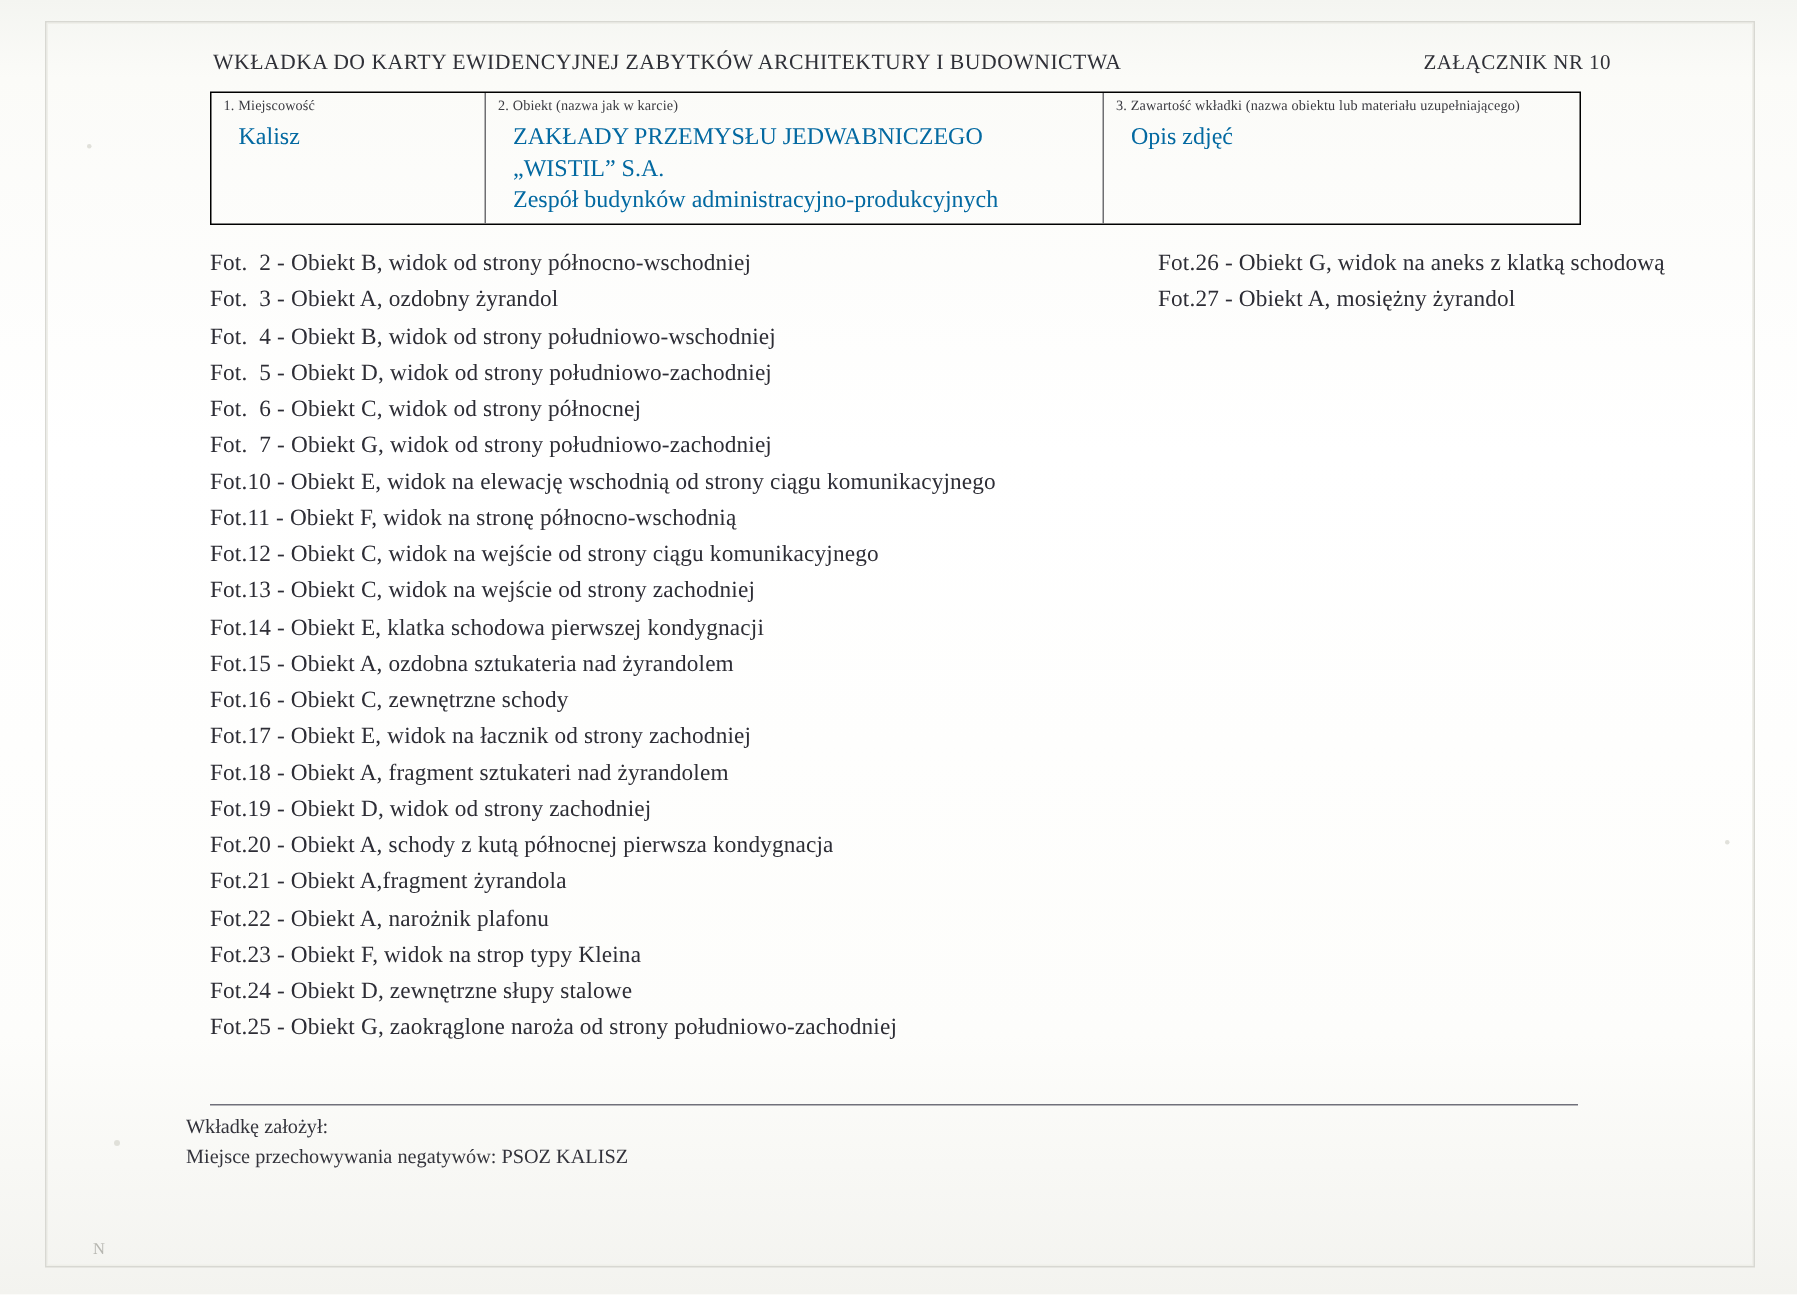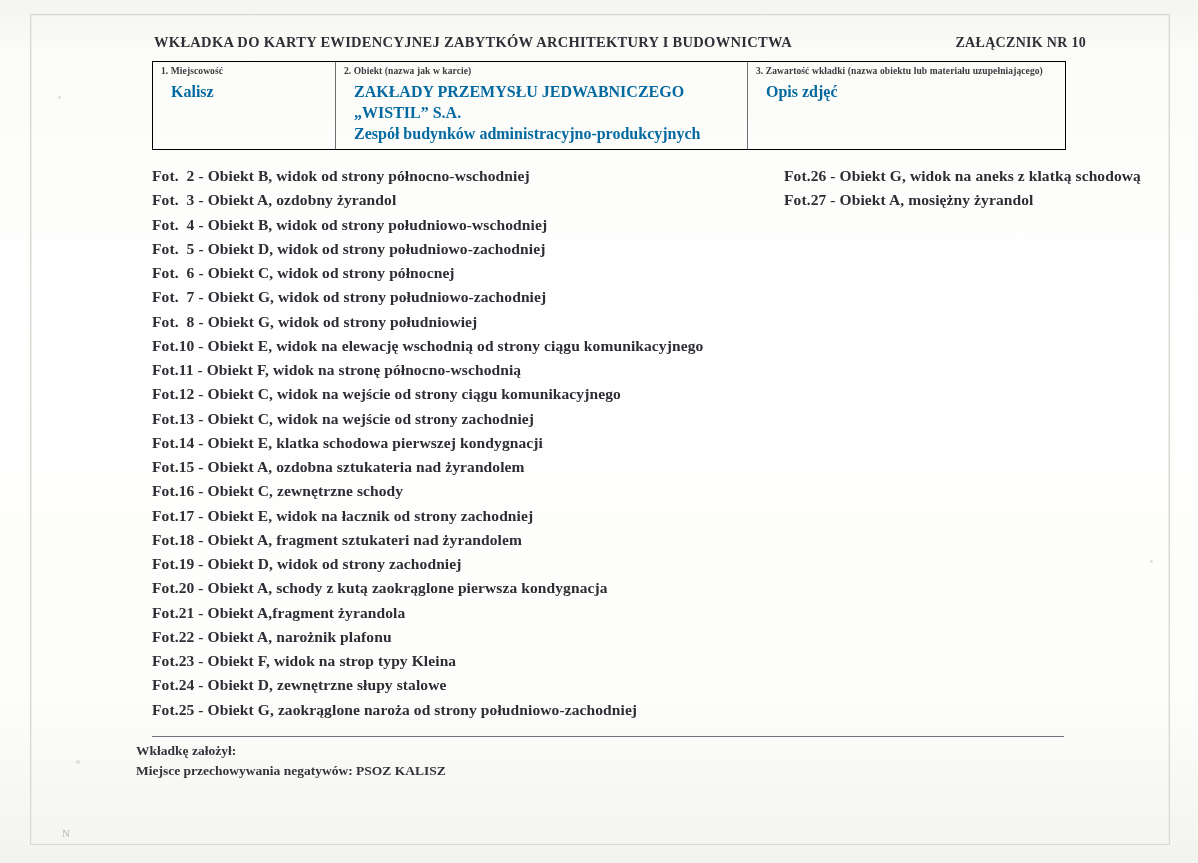--- a/index.html
+++ b/index.html
@@ -31,24 +31,23 @@
     position: absolute;
     left: 30px;
     top: 14px;
     right: 28px;
     bottom: 18px;
     border: 1px solid #d8d8d2;
     box-shadow: 0 0 0 1px #efefe9 inset;
   }
   .content {
     position: absolute;
-    left: 132px;
+    left: 120px;
     top: 34px;
     width: 960px;
-    font-weight: bold;
   }
   .header-row {
     display: flex;
     justify-content: space-between;
     align-items: baseline;
     font-size: 14.5px;
     letter-spacing: 0.3px;
     color: #2f3037;
     padding: 0 6px 0 22px;
   }
@@ -188,32 +187,31 @@
     </div>
 
     <div class="list-area">
       <div class="col-left">
         <div class="photo-line">Fot.  2 - Obiekt B, widok od strony północno-wschodniej</div>
         <div class="photo-line">Fot.  3 - Obiekt A, ozdobny żyrandol</div>
         <div class="photo-line">Fot.  4 - Obiekt B, widok od strony południowo-wschodniej</div>
         <div class="photo-line">Fot.  5 - Obiekt D, widok od strony południowo-zachodniej</div>
         <div class="photo-line">Fot.  6 - Obiekt C, widok od strony północnej</div>
         <div class="photo-line">Fot.  7 - Obiekt G, widok od strony południowo-zachodniej</div>
-        <div class="photo-line">Fot.  8 - Obiekt G, widok od strony południowiej</div>
         <div class="photo-line">Fot.10 - Obiekt E, widok na elewację wschodnią od strony ciągu komunikacyjnego</div>
         <div class="photo-line">Fot.11 - Obiekt F, widok na stronę północno-wschodnią</div>
         <div class="photo-line">Fot.12 - Obiekt C, widok na wejście od strony ciągu komunikacyjnego</div>
         <div class="photo-line">Fot.13 - Obiekt C, widok na wejście od strony zachodniej</div>
         <div class="photo-line">Fot.14 - Obiekt E, klatka schodowa pierwszej kondygnacji</div>
         <div class="photo-line">Fot.15 - Obiekt A, ozdobna sztukateria nad żyrandolem</div>
         <div class="photo-line">Fot.16 - Obiekt C, zewnętrzne schody</div>
         <div class="photo-line">Fot.17 - Obiekt E, widok na łacznik od strony zachodniej</div>
         <div class="photo-line">Fot.18 - Obiekt A, fragment sztukateri nad żyrandolem</div>
         <div class="photo-line">Fot.19 - Obiekt D, widok od strony zachodniej</div>
-        <div class="photo-line">Fot.20 - Obiekt A, schody z kutą zaokrąglone pierwsza kondygnacja</div>
+        <div class="photo-line">Fot.20 - Obiekt A, schody z kutą północnej pierwsza kondygnacja</div>
         <div class="photo-line">Fot.21 - Obiekt A,fragment żyrandola</div>
         <div class="photo-line">Fot.22 - Obiekt A, narożnik plafonu</div>
         <div class="photo-line">Fot.23 - Obiekt F, widok na strop typy Kleina</div>
         <div class="photo-line">Fot.24 - Obiekt D, zewnętrzne słupy stalowe</div>
         <div class="photo-line">Fot.25 - Obiekt G, zaokrąglone naroża od strony południowo-zachodniej</div>
       </div>
       <div class="col-right">
         <div class="photo-line">Fot.26 - Obiekt G, widok na aneks z klatką schodową</div>
         <div class="photo-line">Fot.27 - Obiekt A, mosiężny żyrandol</div>
       </div>

